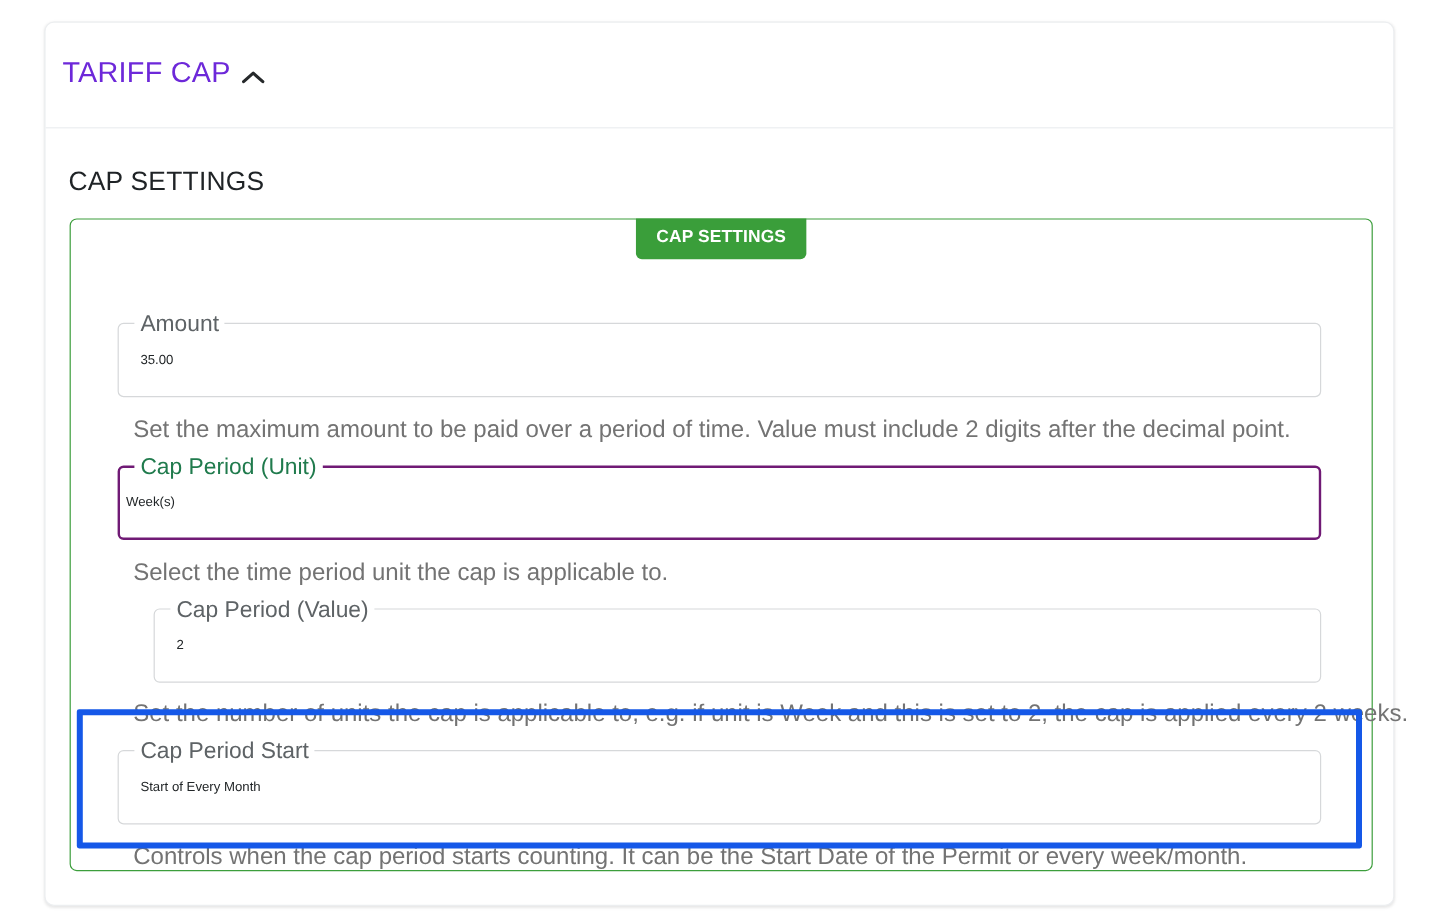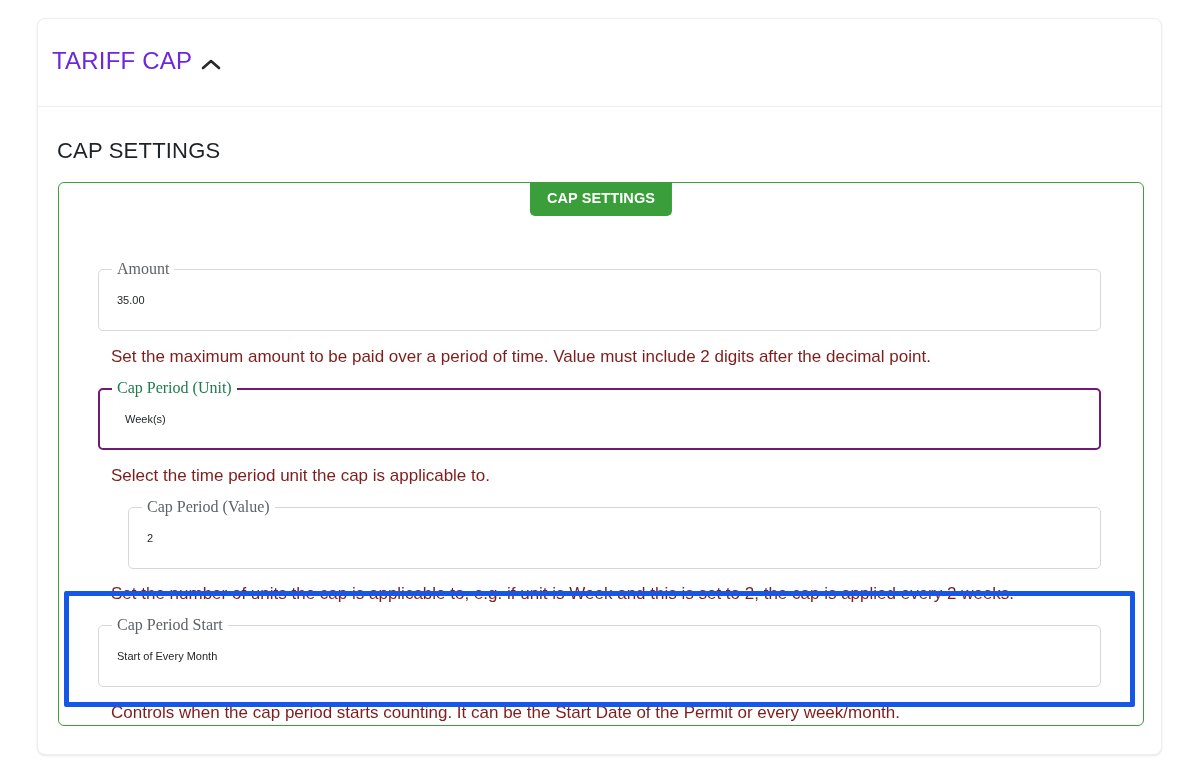--- a/index.html
+++ b/index.html
@@ -118,49 +118,48 @@
   .field.focused {
     border: 2px solid #701a75;
     border-radius: 5px;
   }
   .field-label {
     position: absolute;
     left: 13px;
     top: -9px;
     background: #ffffff;
     padding: 0 5px;
-    font-size: 16px;
+    font-size: 19px;
     color: #5e6366;
     line-height: 1;
     white-space: nowrap;
-    font-family: Liberation Serif, serif;
   }
   .field.focused .field-label {
     left: 12px;
     top: -10px;
     color: #207b4d;
   }
   .field-value {
     position: absolute;
     left: 18px;
     top: 0;
     height: 100%;
     display: flex;
     align-items: center;
     font-size: 11px;
     color: #222628;
     white-space: nowrap;
   }
-  .field.focused .field-value { left: 25px; }
+  .field.focused .field-value { left: 5px; }
 
   .helper {
     position: absolute;
     left: 52px;
-    font-size: 17px;
-    color: #7f1d1d;
+    font-size: 20px;
+    color: #737373;
     white-space: nowrap;
     line-height: 1;
   }
 
   
   .annot-highlight {
     position: absolute;
     left: 64px;
     top: 591px;
     width: 1071px;

